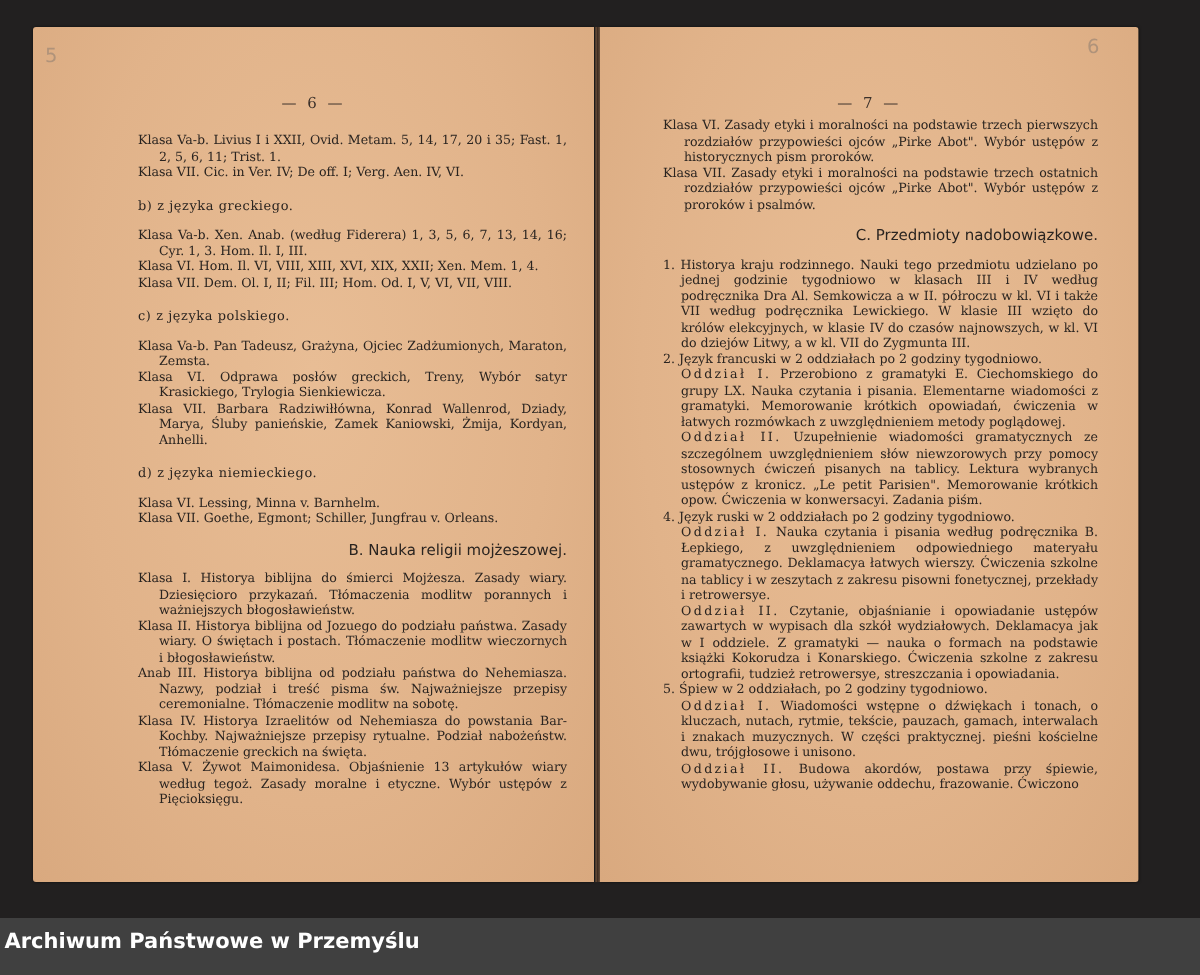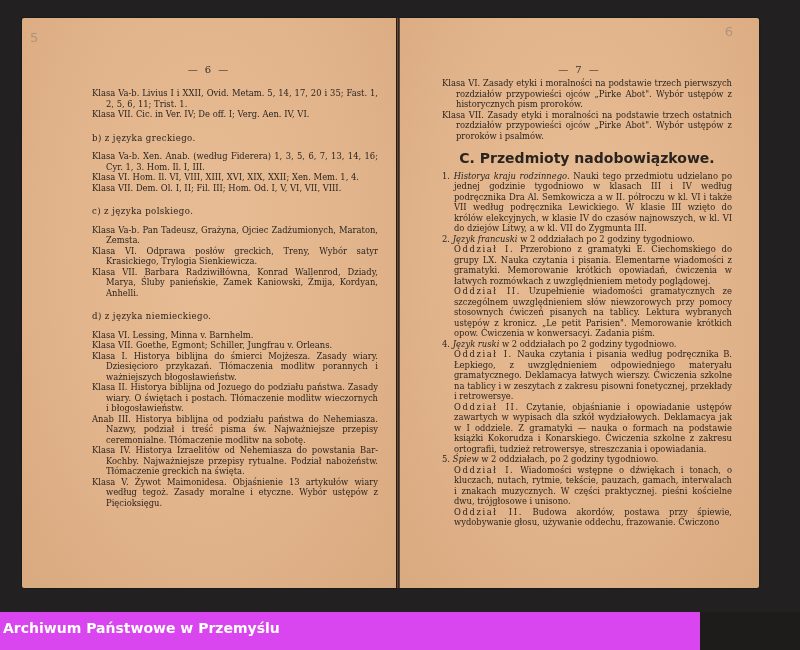--- a/index.html
+++ b/index.html
@@ -31,29 +31,29 @@
   .pencil-right { right: 26px; top: 6px; }
   .pagenum {
     position: absolute; top: 46px; width: 100%; text-align: center;
     font-size: 10px; color: #3a302a; letter-spacing: 2px;
   }
   .content { position: absolute; left: 70px; top: 70px; width: 286px; font-size: 8.4px; line-height: 10.5px; }
   .page-right .content { left: 42px; top: 60px; width: 290px; }
   .entry { text-indent: -14px; padding-left: 14px; text-align: justify; margin: 0; }
   .heading { text-align: left; font-size: 8.6px; margin: 13px 0 8px; letter-spacing: 0.4px; }
   .bold-heading {
-    text-align: center; font-family: "DejaVu Sans", sans-serif; font-weight: bold;
-    font-size: 14px; margin: 12px 0 7px;
+    text-align: right; font-family: "DejaVu Sans", sans-serif; font-weight: normal;
+    font-size: 10px; margin: 12px 0 7px;
   }
   .item { text-indent: -12px; padding-left: 12px; text-align: justify; margin: 0; }
   .sub { padding-left: 12px; text-align: justify; margin: 0; text-indent: 0; }
   .spaced { letter-spacing: 1.6px; }
-  .it { font-style: italic; }
+  .it { }
   .footer {
-    position: absolute; left: 0; top: 612px; width: 700px; height: 38px; background: #d946ef;
+    position: absolute; left: 0; top: 612px; width: 800px; height: 38px; background: #404040;
   }
   .footer-text {
     position: absolute; left: 3px; top: 8px;
     font-family: "DejaVu Sans", "Liberation Sans", sans-serif; font-weight: bold;
     font-size: 14px; color: #ffffff;
   }
 </style>
 </head>
 <body>
 
@@ -77,20 +77,21 @@
     <div>
       <p class="entry"><span>Klasa Va-b.</span> <span>Pan Tadeusz, Grażyna, Ojciec Zadżumionych, Maraton, Zemsta.</span></p>
       <p class="entry"><span>Klasa VI.</span> <span>Odprawa posłów greckich, Treny, Wybór satyr Krasickiego, Trylogia Sienkiewicza.</span></p>
       <p class="entry"><span>Klasa VII.</span> <span>Barbara Radziwiłłówna, Konrad Wallenrod, Dziady, Marya, Śluby panieńskie, Zamek Kaniowski, Żmija, Kordyan, Anhelli.</span></p>
     </div>
     <div class="heading">d) z języka niemieckiego.</div>
     <div>
       <p class="entry"><span>Klasa VI.</span> <span>Lessing, Minna v. Barnhelm.</span></p>
       <p class="entry"><span>Klasa VII.</span> <span>Goethe, Egmont; Schiller, Jungfrau v. Orleans.</span></p>
     </div>
+    <div class="bold-heading">B. Nauka religii mojżeszowej.</div>
     <div>
       <p class="entry"><span>Klasa I.</span> <span>Historya biblijna do śmierci Mojżesza. Zasady wiary. Dziesięcioro przykazań. Tłómaczenia modlitw porannych i ważniejszych błogosławieństw.</span></p>
       <p class="entry"><span>Klasa II.</span> <span>Historya biblijna od Jozuego do podziału państwa. Zasady wiary. O świętach i postach. Tłómaczenie modlitw wieczornych i błogosławieństw.</span></p>
       <p class="entry"><span>Anab III.</span> <span>Historya biblijna od podziału państwa do Nehemiasza. Nazwy, podział i treść pisma św. Najważniejsze przepisy ceremonialne. Tłómaczenie modlitw na sobotę.</span></p>
       <p class="entry"><span>Klasa IV.</span> <span>Historya Izraelitów od Nehemiasza do powstania Bar-Kochby. Najważniejsze przepisy rytualne. Podział nabożeństw. Tłómaczenie greckich na święta.</span></p>
       <p class="entry"><span>Klasa V.</span> <span>Żywot Maimonidesa. Objaśnienie 13 artykułów wiary według tegoż. Zasady moralne i etyczne. Wybór ustępów z Pięcioksięgu.</span></p>
     </div>
   </div>
 </div>
 

